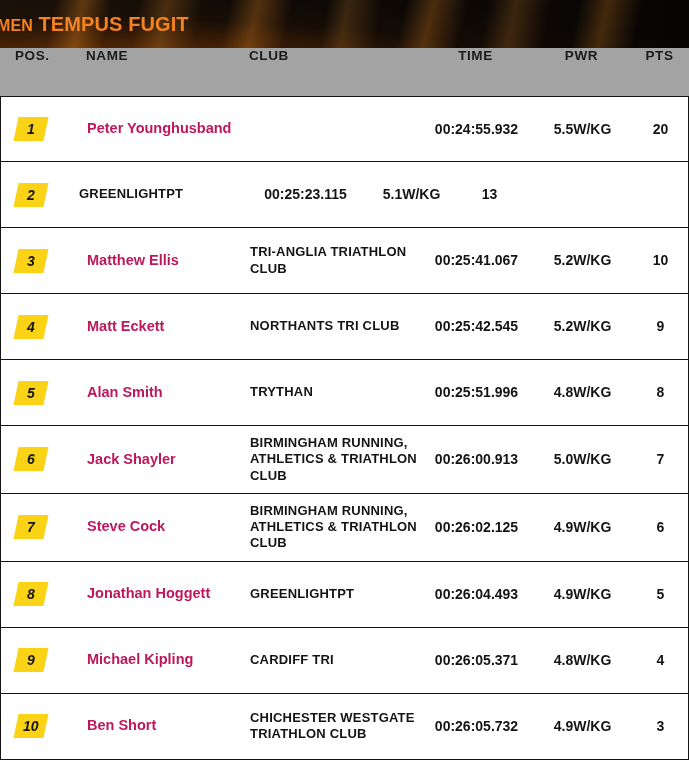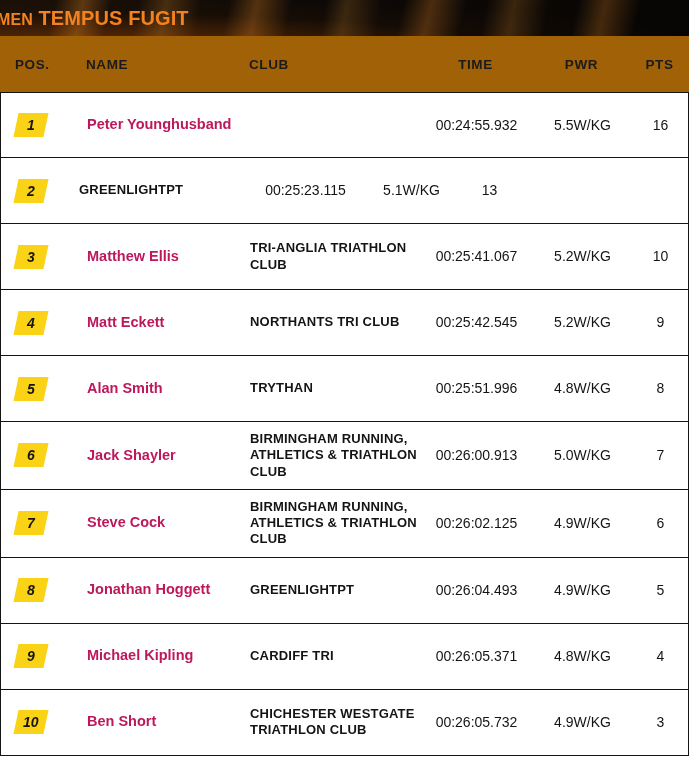--- a/index.html
+++ b/index.html
@@ -11,21 +11,21 @@
     width: 689px;
     height: 777px;
     overflow: hidden;
     font-family: "Liberation Sans", sans-serif;
     -webkit-font-smoothing: antialiased;
   }
 
   
   .banner {
     position: relative;
-    height: 36px;
+    height: 48px;
     background: #0d0906;
     overflow: hidden;
   }
   .banner-streaks {
     position: absolute;
     inset: 0;
     background:
       linear-gradient(102deg, rgba(255,140,20,0.00) 8%, rgba(255,150,40,0.30) 12%, rgba(255,140,20,0.00) 16%),
       linear-gradient(101deg, rgba(255,150,40,0.00) 20%, rgba(255,160,50,0.22) 24%, rgba(255,150,40,0.00) 29%),
       linear-gradient(103deg, rgba(255,130,10,0.00) 33%, rgba(255,150,40,0.28) 37%, rgba(255,130,10,0.00) 42%),
@@ -49,24 +49,23 @@
     white-space: nowrap;
     line-height: 1;
   }
   .banner-title .cat {
     font-size: 16px;
     font-weight: 700;
   }
 
   
   .thead {
-    height: 56px;
-    background: #a16207;
+    height: 48px;
+    background: #a3a3a3;
     display: flex;
-    align-items: center;
     box-sizing: border-box;
   }
   .thead .cell {
     color: #1b1b1b;
     font-size: 13.5px;
     font-weight: 700;
     letter-spacing: 0.6px;
   }
 
   
@@ -122,21 +121,21 @@
   .club {
     color: #141414;
     font-size: 13px;
     font-weight: 700;
     letter-spacing: 0.2px;
     line-height: 1.25;
   }
   .time, .pwr, .pts {
     color: #141414;
     font-size: 14px;
-    font-weight: 400;
+    font-weight: 700;
     line-height: 1.2;
   }
 </style>
 </head>
 <body>
 
 <div class="banner">
   <div class="banner-streaks"></div>
   <div class="banner-title">
     <span class="cat">MEN</span><span> </span><span>TEMPUS FUGIT</span>
@@ -160,21 +159,21 @@
         </div>
       </div>
       <div class="c-name">
         <div class="name">Peter Younghusband</div>
       </div>
       <div class="c-club">
         <div class="club"></div>
       </div>
       <div class="c-time time">00:24:55.932</div>
       <div class="c-pwr pwr">5.5W/KG</div>
-      <div class="c-pts pts">16</div>
+      <div class="c-pts pts">20</div>
     </div>
     <div class="row">
       <div class="c-pos badge-wrap">
         <div class="badge">
           <span>2</span>
         </div>
       </div>
       <div class="c-club">
         <div class="club">GREENLIGHTPT</div>
       </div>

